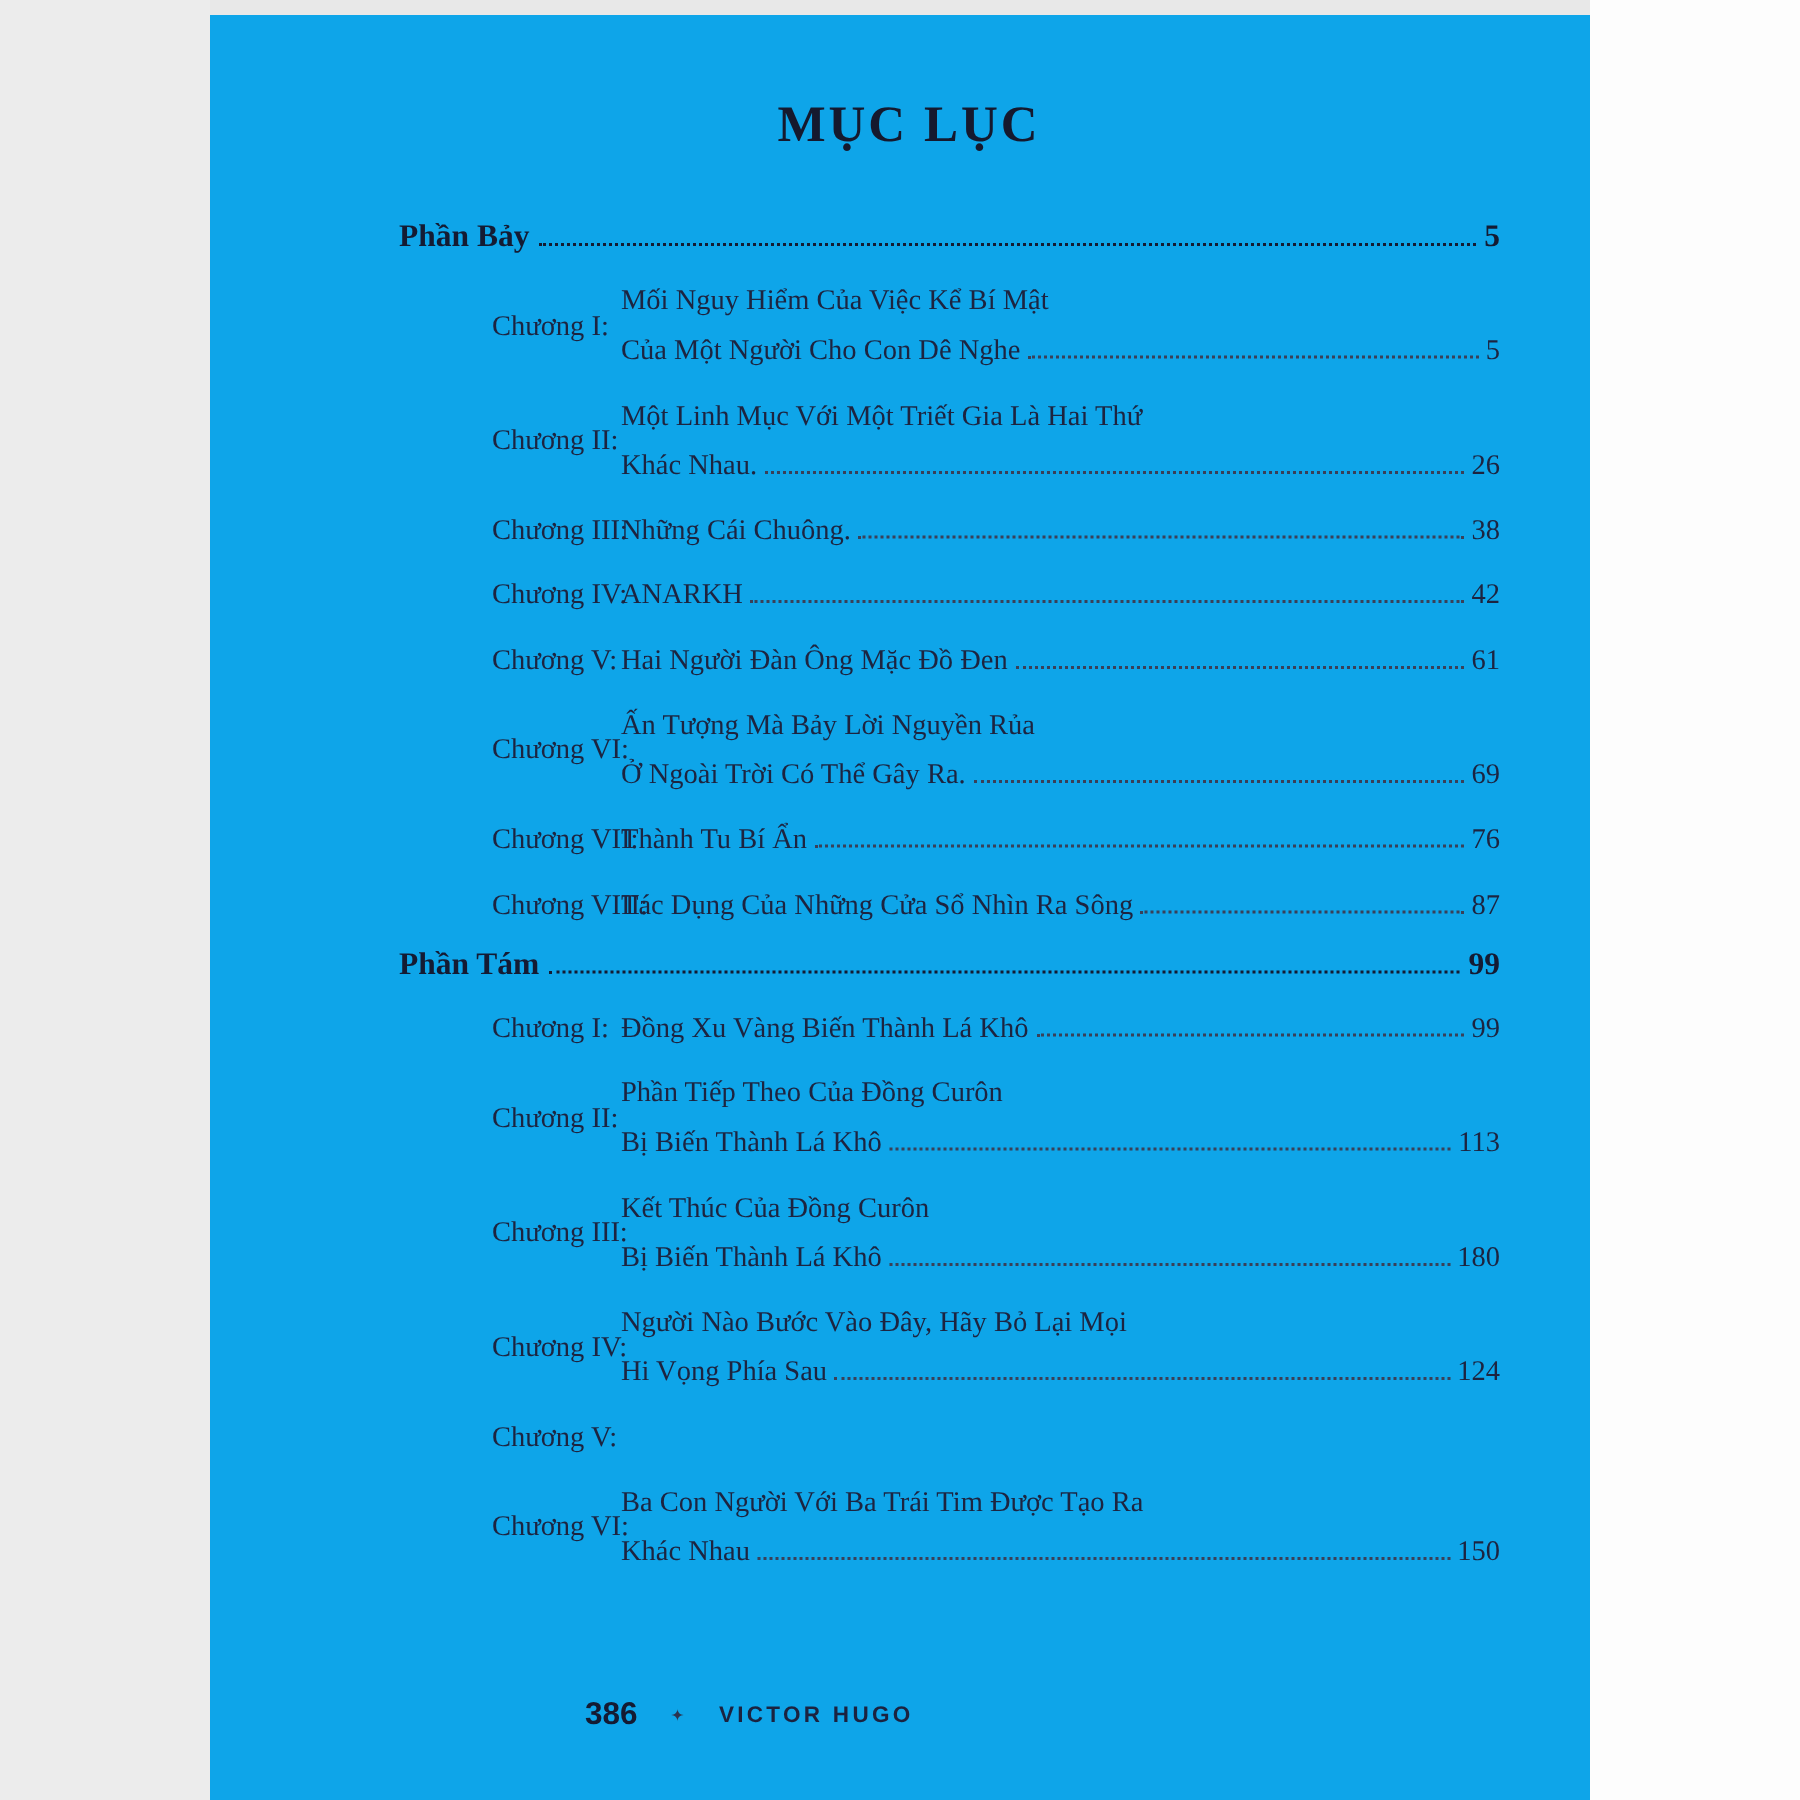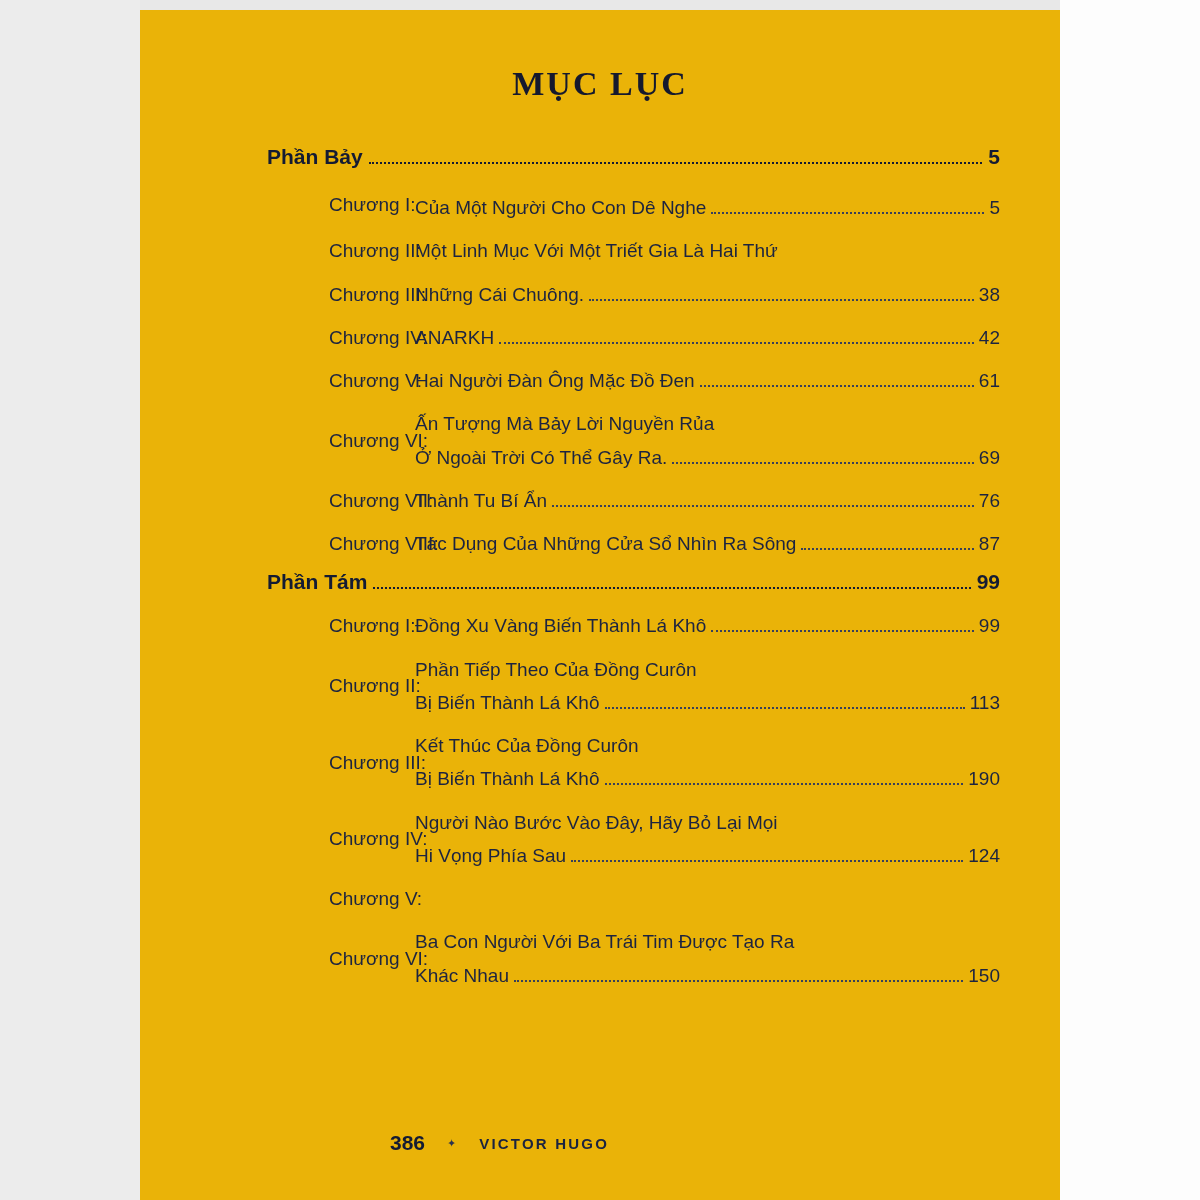--- a/index.html
+++ b/index.html
@@ -38,36 +38,38 @@
     left: 140px; right: 140px; top: 0;
     height: 10px;
     background: #e8e8e8;
   }
   .sheet {
     position: absolute;
     left: 140px;
     right: 140px;
     top: 10px;
     bottom: 0;
-    background: #eab308;
+    background: #0ea5e9;
+    padding-left: 12px;
   }
 
   .toc-title {
     text-align: center;
     font-family: "Liberation Serif", serif;
     font-size: 34px;
     letter-spacing: 2px;
     font-weight: 700;
     margin-top: 55px;
     color: #15192e;
   }
 
   .toc {
-    margin: 42px 0 0 17px;
+    margin: 42px 0 0 4px;
     padding: 0 60px 0 110px;
+    font-family: Liberation Serif, serif;
   }
 
   
   .part-row {
     display: flex;
     align-items: baseline;
     font-weight: 700;
     font-size: 21px;
     color: #141b33;
     margin-bottom: 14px;
@@ -158,37 +160,43 @@
     <div class="toc" id="toc-root">
         <div class="part-row">
           <span class="part-label">Phần Bảy</span>
           <span class="part-leader"></span>
           <span class="part-page">5</span>
         </div>
         <div class="chapter">
           <div class="ch-label">Chương I:</div>
           <div class="ch-body">
             <div class="ch-line no-leader">
+              <span class="ch-text">Mối Nguy Hiểm Của Việc Kể Bí Mật</span>
               <span class="ch-leader"></span>
               <span class="ch-page"></span>
             </div>
             <div class="ch-line">
               <span class="ch-text">Của Một Người Cho Con Dê Nghe</span>
               <span class="ch-leader"></span>
               <span class="ch-page">5</span>
             </div>
           </div>
         </div>
         <div class="chapter">
           <div class="ch-label">Chương II:</div>
           <div class="ch-body">
             <div class="ch-line no-leader">
               <span class="ch-text">Một Linh Mục Với Một Triết Gia Là Hai Thứ</span>
               <span class="ch-leader"></span>
               <span class="ch-page"></span>
+            </div>
+            <div class="ch-line">
+              <span class="ch-text">Khác Nhau.</span>
+              <span class="ch-leader"></span>
+              <span class="ch-page">26</span>
             </div>
           </div>
         </div>
         <div class="chapter">
           <div class="ch-label">Chương III:</div>
           <div class="ch-body">
             <div class="ch-line">
               <span class="ch-text">Những Cái Chuông.</span>
               <span class="ch-leader"></span>
               <span class="ch-page">38</span>
@@ -284,21 +292,21 @@
           <div class="ch-label">Chương III:</div>
           <div class="ch-body">
             <div class="ch-line no-leader">
               <span class="ch-text">Kết Thúc Của Đồng Curôn</span>
               <span class="ch-leader"></span>
               <span class="ch-page"></span>
             </div>
             <div class="ch-line">
               <span class="ch-text">Bị Biến Thành Lá Khô</span>
               <span class="ch-leader"></span>
-              <span class="ch-page">190</span>
+              <span class="ch-page">180</span>
             </div>
           </div>
         </div>
         <div class="chapter">
           <div class="ch-label">Chương IV:</div>
           <div class="ch-body">
             <div class="ch-line no-leader">
               <span class="ch-text">Người Nào Bước Vào Đây, Hãy Bỏ Lại Mọi</span>
               <span class="ch-leader"></span>
               <span class="ch-page"></span>

